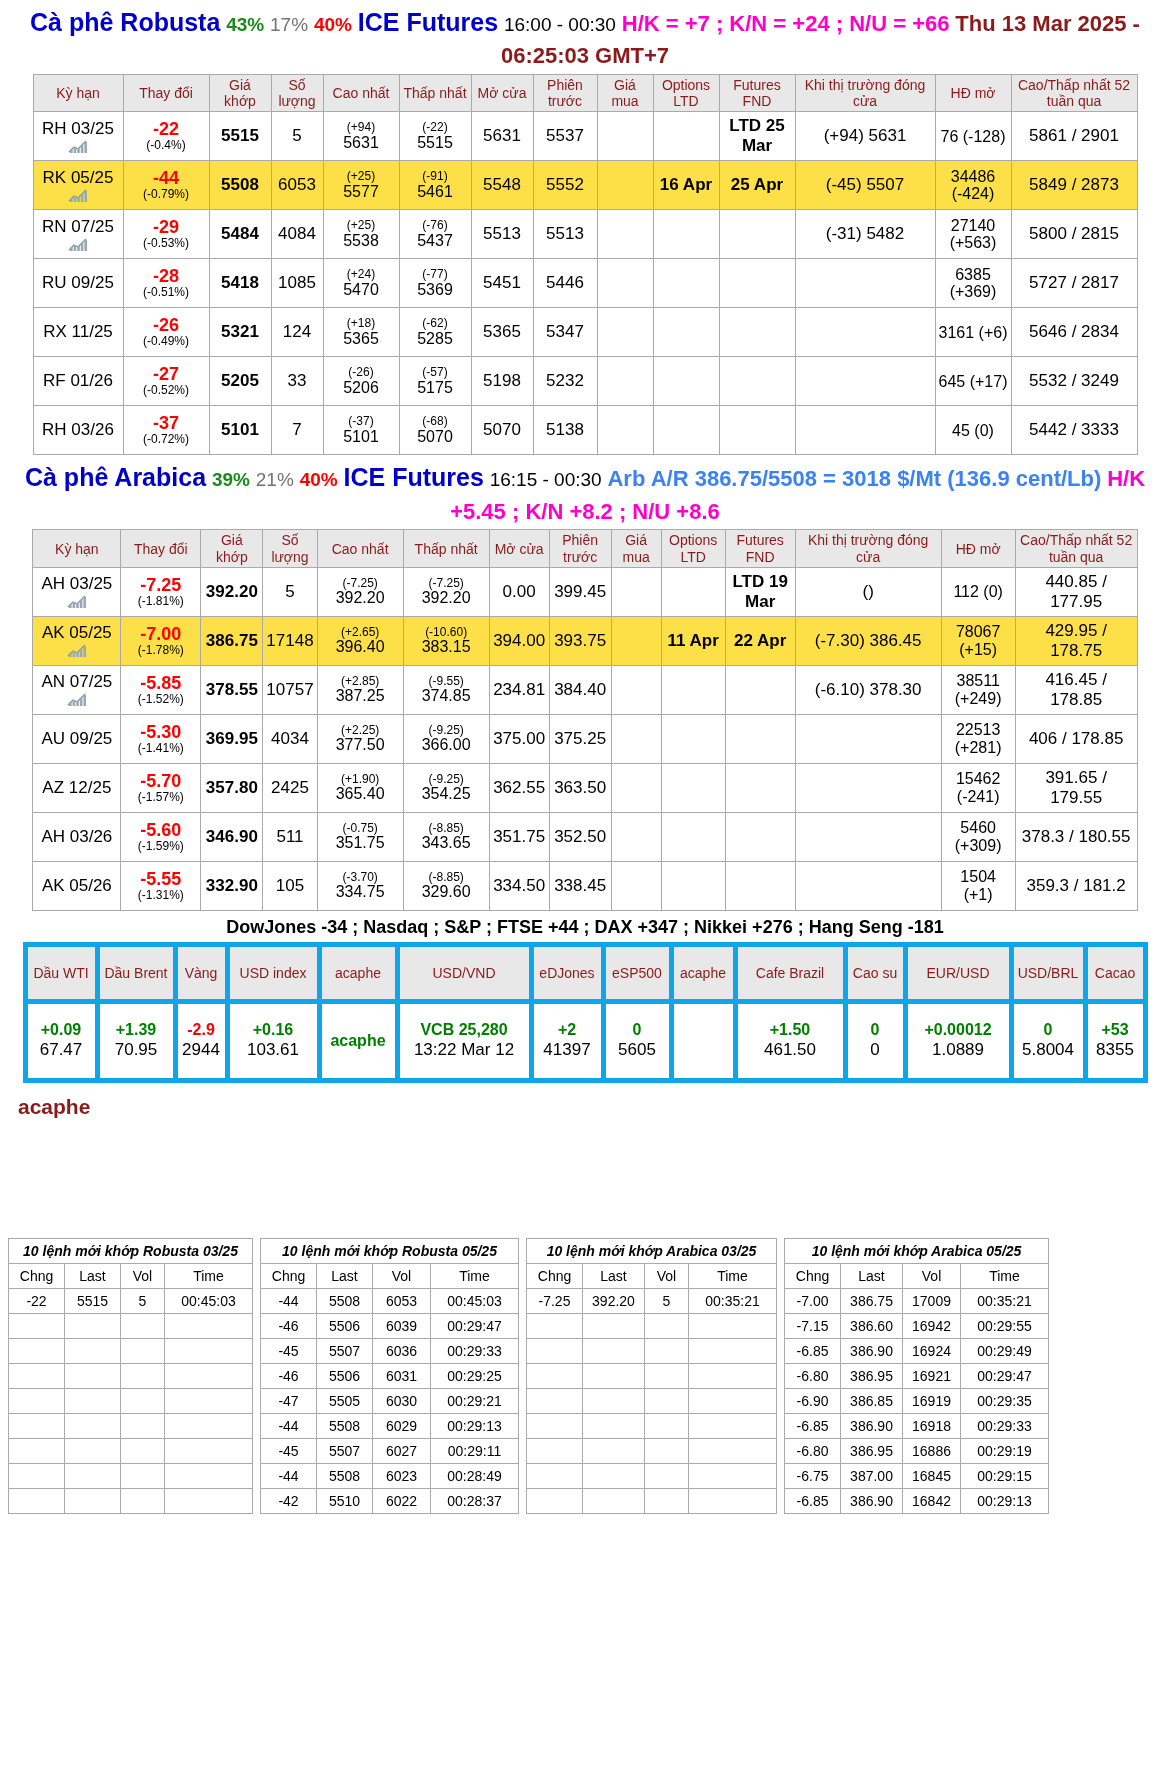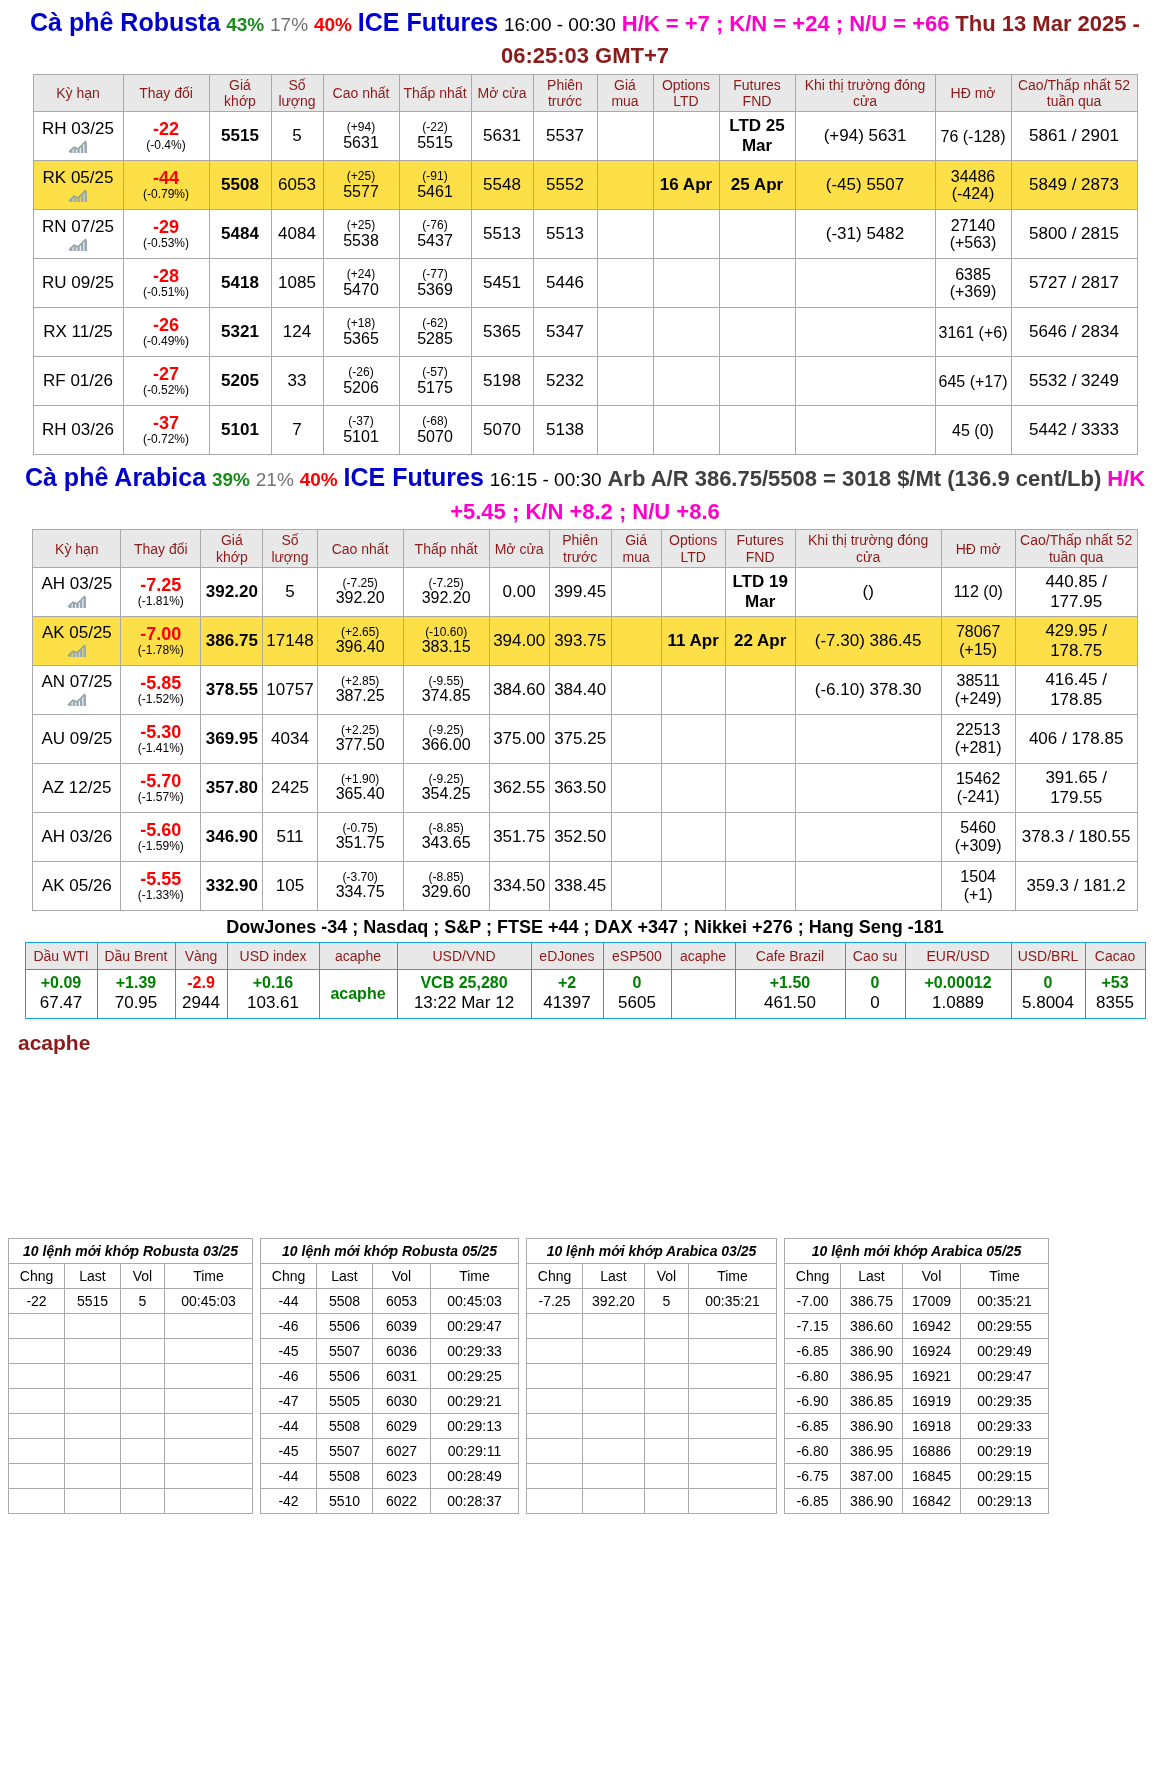--- a/index.html
+++ b/index.html
@@ -25,21 +25,21 @@
     font-size: 21px;
   }
   .banner .blue   { color: #0000cc; font-weight: bold; font-size: 25px; }
   .banner .green  { color: #1a8a1a; font-weight: bold; font-size: 19px; }
   .banner .black  { color: #737373; font-weight: normal; font-size: 19px; }
   .banner .red    { color: #ff0000; font-weight: bold; font-size: 19px; }
   .banner .icefut { color: #0000cc; font-weight: bold; font-size: 25px; }
   .banner .time   { color: #000000; font-weight: normal; font-size: 19px; }
   .banner .magenta{ color: #ff00cc; font-weight: bold; font-size: 22px; }
   .banner .darkred{ color: #8b1a1a; font-weight: bold; font-size: 22px; }
-  .banner .arb    { color: #404040; font-weight: bold; font-size: 22px; text-align: center; }
+  .banner .arb    { color: #3b82f6; font-weight: bold; font-size: 22px; text-align: center; }
 
   
   table.quote {
     border-collapse: collapse;
     margin: 0 auto;
     table-layout: fixed;
     background: #ffffff;
   }
   table.quote th, table.quote td {
     border: 1px solid #aaaaaa;
@@ -88,24 +88,24 @@
     color: #000000;
   }
 
   
   table.fx {
     border-collapse: collapse;
     margin: 0 auto;
     table-layout: fixed;
   }
   table.fx th, table.fx td {
-    border: 1px solid #0ea5e9;
+    border: 5px solid #0ea5e9;
     text-align: center;
     vertical-align: middle;
-    padding: 2px 4px;
+    padding: 15px 4px;
   }
   table.fx th {
     background: #e8e8e8;
     color: #8b1a1a;
     font-weight: normal;
     font-size: 14px;
     height: 22px;
   }
   table.fx td { height: 44px; background: #ffffff; }
   .fx-chg-up   { color: #008000; font-weight: bold; font-size: 16px; display: block; line-height: 1.15; }
@@ -558,21 +558,21 @@
         <td class="px-bold">378.55</td>
         <td>10757</td>
         <td class="two-line">
           <span class="paren">(+2.85)</span>
           <span class="val">387.25</span>
         </td>
         <td class="two-line">
           <span class="paren">(-9.55)</span>
           <span class="val">374.85</span>
         </td>
-        <td>384.60</td>
+        <td>234.81</td>
         <td>384.40</td>
         <td></td>
         <td class="bold-cell"></td>
         <td class="bold-cell"></td>
         <td>(-6.10) 378.30</td>
         <td>
           <span class="val">38511</span>
           <span class="val">(+249)</span>
         </td>
         <td>416.45 / 178.85</td>
@@ -658,21 +658,21 @@
         <td>
           <span class="val">5460</span>
           <span class="val">(+309)</span>
         </td>
         <td>378.3 / 180.55</td>
       </tr>
       <tr>
         <td><span class="sym">AK 05/26</span></td>
         <td>
           <span class="chg-main">-5.55</span>
-          <span class="chg-pct">(-1.33%)</span>
+          <span class="chg-pct">(-1.31%)</span>
         </td>
         <td class="px-bold">332.90</td>
         <td>105</td>
         <td class="two-line">
           <span class="paren">(-3.70)</span>
           <span class="val">334.75</span>
         </td>
         <td class="two-line">
           <span class="paren">(-8.85)</span>
           <span class="val">329.60</span>

